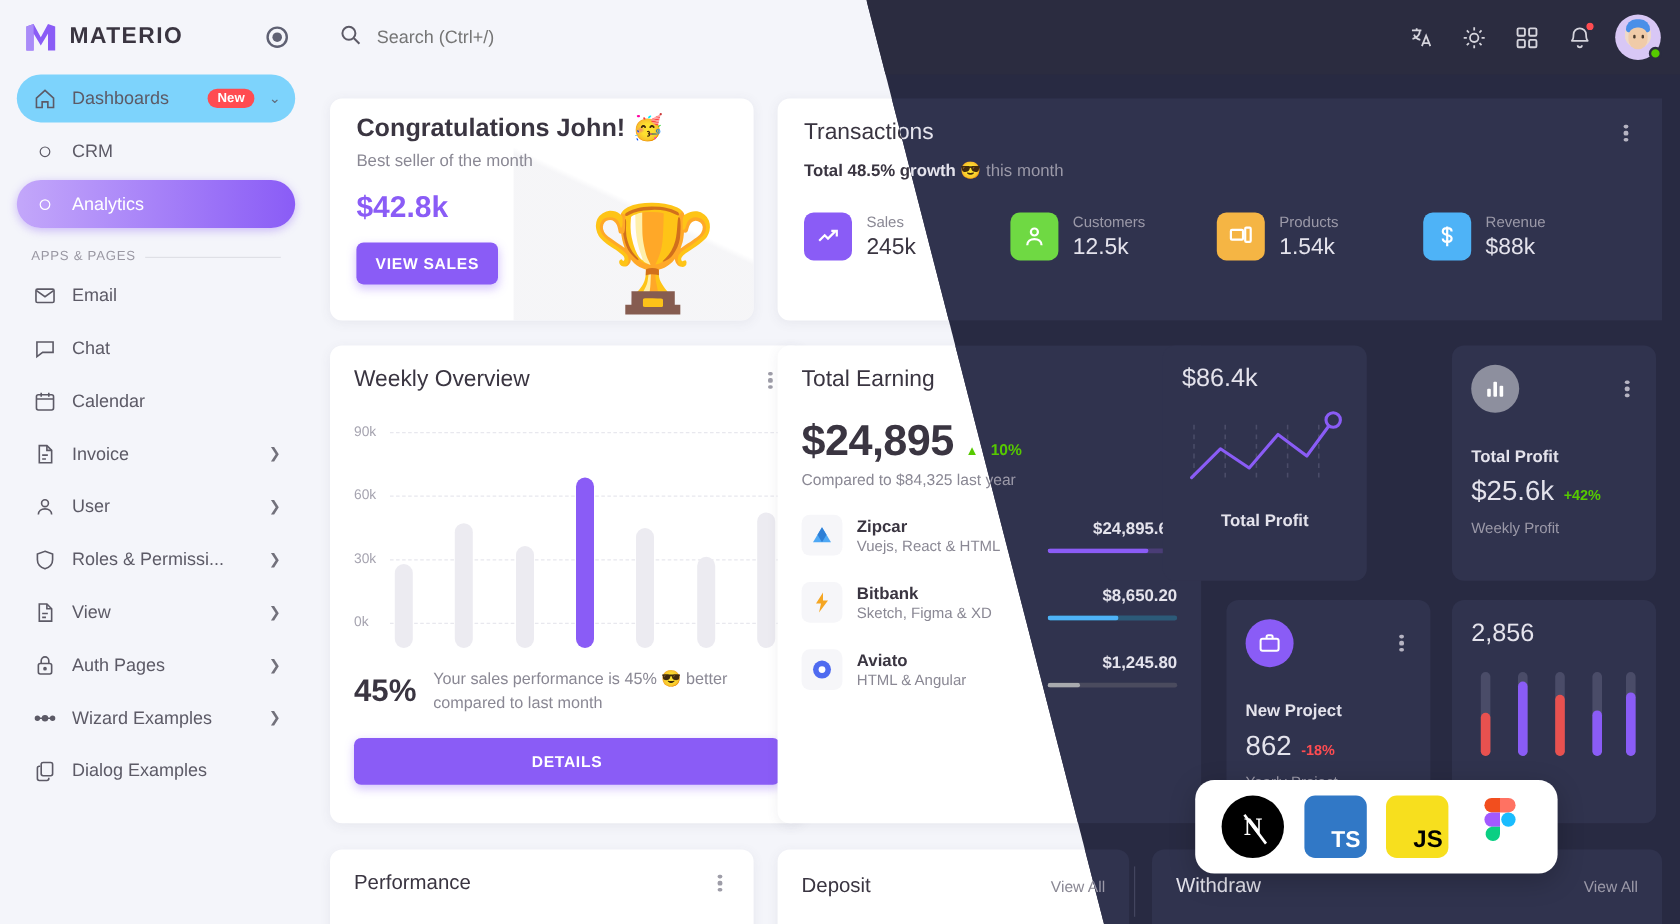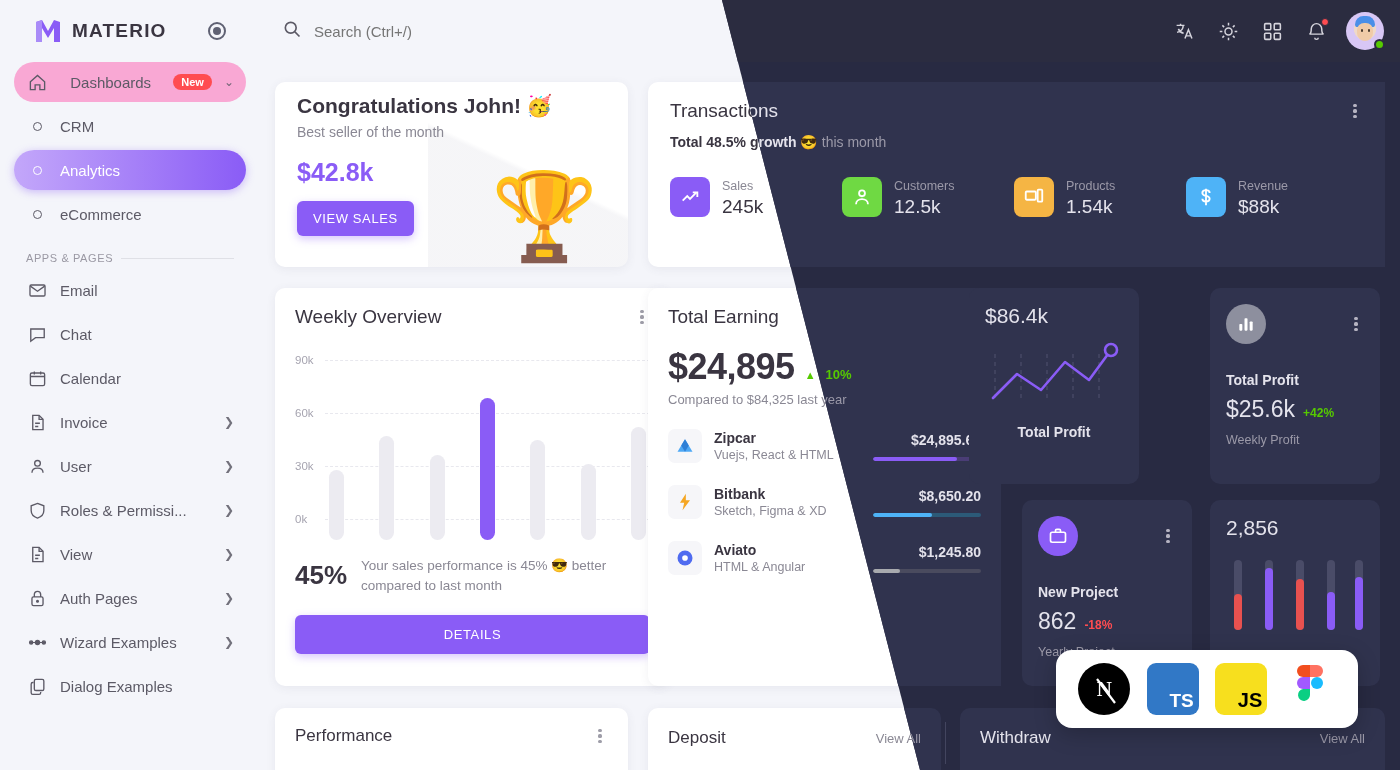--- a/index.html
+++ b/index.html
@@ -14,31 +14,31 @@
   #dark-layer{
     position:absolute; inset:0; z-index:50;
     clip-path: polygon(722px 0, 1400px 0, 1400px 770px, 920px 770px);
     pointer-events:none;
   }
   #dark-layer .inner{ position:absolute; inset:0; }
 
   
   .sidebar{ position:absolute; left:0; top:0; width:260px; height:770px;
     background:#F4F5FA; z-index:5; }
-  .brand{ height:62px; display:flex; align-items:center; padding:0 34px; gap:10px; }
+  .brand{ height:62px; display:flex; align-items:center; padding:0 20px; gap:10px; }
   .logo-m{ width:28px; height:26px; position:relative; }
   .brand-name{ font-size:19px; font-weight:bold; letter-spacing:1.2px; color:#3A3541; }
   .collapse-dot{ margin-left:auto; width:18px;height:18px;border-radius:50%;
     border:2px solid #5f6173; display:flex;align-items:center;justify-content:center;}
   .collapse-dot i{ width:8px;height:8px;border-radius:50%;background:#5f6173; display:block;}
 
   .nav{ padding:0 14px; }
   .nav-item{ display:flex; align-items:center; gap:12px; height:40px;
     border-radius:20px; padding:0 12px; margin-bottom:4px; font-size:15px; color:#5C5A66; cursor:pointer;}
-  .nav-item.group{ background:#f9a8d4; font-weight:400;text-align:center; }
+  .nav-item.group{ background:#7dd3fc; font-weight:400; }
   .nav-item.active{ background:linear-gradient(270deg,#8A5CF6 0%,#C3A7FA 100%);
     color:#fff; box-shadow:0 2px 8px rgba(138,92,246,.4);}
   .nav-ico{ width:22px;height:22px;display:flex;align-items:center;justify-content:center;flex:0 0 22px;}
   .nav-label{ flex:1; white-space:nowrap; overflow:hidden; text-overflow:ellipsis; }
   .badge-new{ background:#FF4C51; color:#fff; font-size:11px; font-weight:bold;
     padding:2px 8px; border-radius:10px; }
   .circ{ width:9px;height:9px;border-radius:50%;border:1.6px solid currentColor; display:block;}
   .chev{ font-size:12px; opacity:.85; }
   .section-cap{ display:flex; align-items:center; gap:8px; padding:14px 12px 6px; }
   .section-cap span{ font-size:11px; letter-spacing:.6px; color:#9A98A3; text-transform:uppercase;}
@@ -71,21 +71,21 @@
   .kebab i{ width:3.2px;height:3.2px;border-radius:50%;background:#9E9DA8;display:block;}
 
   
   #congrats{ position:absolute; left:275px; top:82px; width:353px; height:185px; overflow:hidden;}
   #congrats .sheen{ position:absolute; right:0; top:0; width:200px;height:185px;
      background:linear-gradient(205deg, rgba(0,0,0,0) 48%, rgba(120,120,150,.07) 50%); }
   .c-title{ font-size:21px; font-weight:bold; color:#3A3541; }
   .c-sub{ font-size:14px; color:#8A8894; margin-top:6px;}
   .c-amt{ font-size:25px; font-weight:bold; color:#8A5CF6; margin-top:18px;}
   .btn-primary{ background:#8A5CF6; color:#fff; border:none; border-radius:6px;
-     font-size:13px; font-weight:normal; letter-spacing:.6px; padding:10px 16px; cursor:pointer;
+     font-size:13px; font-weight:bold; letter-spacing:.6px; padding:10px 16px; cursor:pointer;
      font-family:inherit; box-shadow:0 3px 8px rgba(138,92,246,.35);}
   .trophy{ position:absolute; right:30px; bottom:8px; font-size:86px; line-height:1;}
 
   
   #transactions{ position:absolute; left:648px; top:82px; width:737px; height:185px; }
   .t-title{ font-size:19px; font-weight:500; color:#3A3541;}
   .t-sub{ font-size:14px; color:#3A3541; margin-top:12px;}
   .t-sub b{ font-weight:bold;}
   .t-sub .muted{ color:#8A8894;}
   .t-stats{ display:flex; margin-top:26px; }
@@ -140,21 +140,21 @@
   .neg{ color:#FF4C51; font-size:12px; font-weight:bold;}
 
   
   #performance{ position:absolute; left:275px; top:708px; width:353px; height:120px; padding:18px 20px;}
   #deposit{ position:absolute; left:648px; top:708px; width:293px; height:120px; padding:20px;}
   #withdraw{ position:absolute; left:960px; top:708px; width:425px; height:120px; padding:20px;}
   .b-title{ font-size:17px; font-weight:500; color:#3A3541;}
   .view-all{ font-size:13px; color:#8A8894; cursor:pointer;}
 
   
-  #logobar{ position:absolute; left:1056px; top:650px; width:302px; height:78px;
+  #logobar{ position:absolute; left:996px; top:650px; width:302px; height:78px;
      background:#fff; border-radius:16px; z-index:70;
      box-shadow:0 6px 22px rgba(0,0,0,.22);
      display:flex; align-items:center; justify-content:space-around; padding:0 14px;}
   .lg{ width:52px;height:52px;border-radius:9px;display:flex;align-items:center;justify-content:center;
      font-weight:bold; font-size:21px;}
 
   .row{ display:flex; align-items:center; }
   .between{ justify-content:space-between; }
 </style>
 </head>
@@ -192,26 +192,20 @@
         <span class="nav-ico">
             <i class="circ"></i>
           </span>
         <span class="nav-label">CRM</span>
       </div>
       <div class="nav-item active">
         <span class="nav-ico">
             <i class="circ"></i>
           </span>
         <span class="nav-label">Analytics</span>
-      </div>
-      <div class="nav-item">
-        <span class="nav-ico">
-            <i class="circ"></i>
-          </span>
-        <span class="nav-label">eCommerce</span>
       </div>
 
       <div class="section-cap">
         <span>APPS &amp; PAGES</span>
         <span class="line"></span>
       </div>
 
       <div class="nav-item">
         <span class="nav-ico">
           <svg width="19" height="19" viewBox="0 0 24 24" fill="none" stroke="#5C5A66" stroke-width="1.7">

